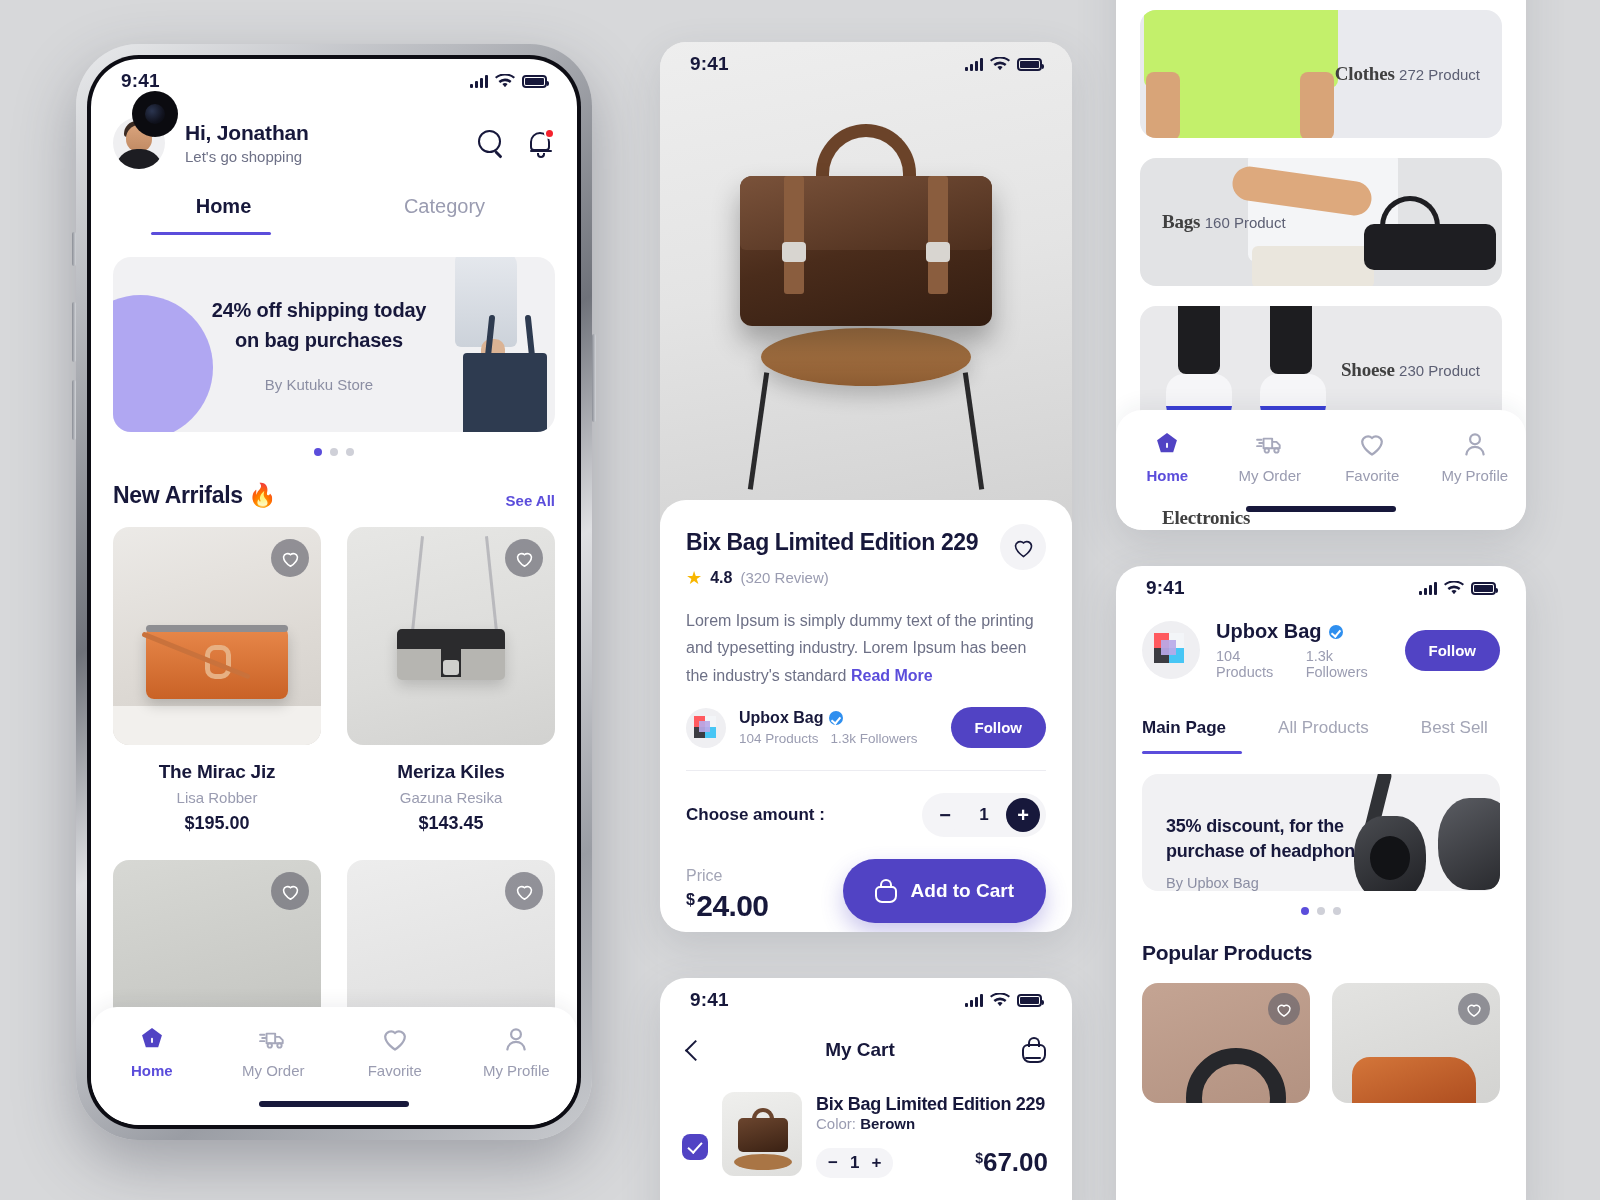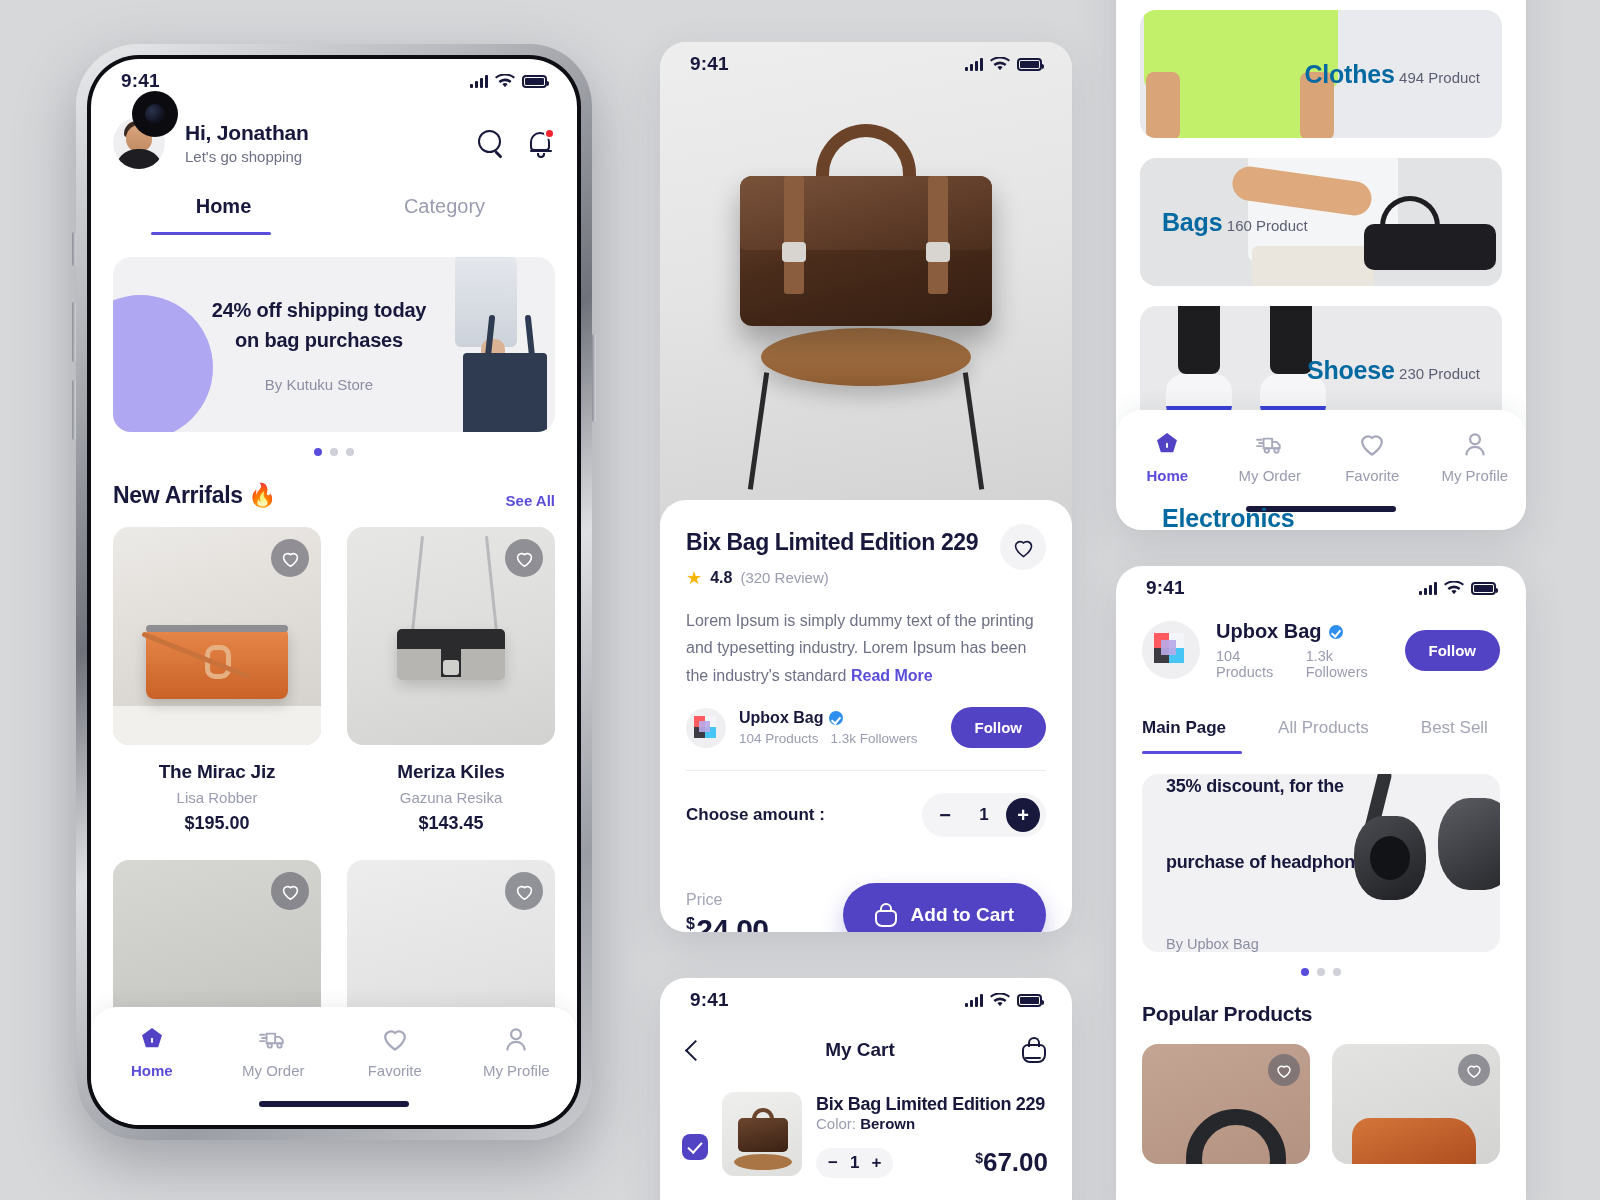--- a/index.html
+++ b/index.html
@@ -224,21 +224,21 @@
     font-size:20px;font-weight:700;cursor:pointer;border:none;}
   .st-minus{background:#f4f4f7;color:#17183b;}
   .st-plus{background:#17183b;color:#fff;}
   .st-val{font-size:17px;font-weight:700;color:#17183b;min-width:16px;text-align:center;}
   .price-row{display:flex;align-items:flex-end;margin-top:22px;}
   .pr-lbl{font-size:16px;color:#a3a5b6;}
   .pr-amt{font-size:30px;font-weight:800;color:#17183b;letter-spacing:-.6px;display:flex;align-items:flex-start;margin-top:4px;}
   .pr-cur{font-size:16px;font-weight:700;margin-top:2px;margin-right:2px;}
   .atc-btn{margin-left:auto;background:#5143c4;color:#fff;border:none;border-radius:32px;
     padding:20px 32px;font-size:19px;font-weight:700;display:flex;align-items:center;gap:14px;cursor:pointer;
-    box-shadow:0 10px 22px rgba(81,67,196,.3);margin-top:24px;}
+    box-shadow:0 10px 22px rgba(81,67,196,.3);}
   .bag-w{width:22px;height:24px;position:relative;}
   .bag-w .body{position:absolute;bottom:0;left:0;width:22px;height:17px;border:2.2px solid #fff;border-radius:5px 5px 7px 7px;}
   .bag-w .hdl{position:absolute;top:0;left:5px;width:12px;height:9px;border:2.2px solid #fff;border-bottom:none;border-radius:6px 6px 0 0;}
 
   
   #cart-card{left:660px;top:978px;width:412px;height:260px;border-radius:26px;}
   .cart-row{display:flex;align-items:flex-start;gap:14px;padding:14px 24px 0 22px;}
   .cart-check{width:26px;height:26px;border-radius:8px;background:#5143c4;flex:none;position:relative;margin-top:42px;cursor:pointer;}
   .cart-check:after{content:"";position:absolute;left:9px;top:5px;width:6px;height:12px;
     border-right:2.8px solid #fff;border-bottom:2.8px solid #fff;transform:rotate(42deg);}
@@ -257,21 +257,21 @@
   .mini-step span{font-size:17px;font-weight:700;color:#17183b;cursor:pointer;}
   .ci-price{margin-left:auto;font-size:26px;font-weight:800;color:#17183b;display:flex;align-items:flex-start;}
   .ci-price i{font-size:14px;font-style:normal;font-weight:700;margin-top:3px;}
 
   
   #cat-card{left:1116px;top:-140px;width:410px;height:670px;border-radius:26px;}
   .cat-list{padding:0 24px;}
   .cat-item{height:128px;border-radius:16px;margin-bottom:20px;position:relative;overflow:hidden;
     display:flex;align-items:center;cursor:pointer;background:#eceef1;}
   .cat-txt{position:relative;z-index:3;padding:0 22px;}
-  .cat-name{font-size:25px;font-weight:700;color:#0369a1;letter-spacing:-.2px;}
+  .cat-name{font-size:19px;font-weight:700;color:#404040;letter-spacing:-.2px;font-family:Liberation Serif, serif;}
   .cat-count{font-size:15px;color:#5c5f73;margin-top:5px;}
   .cat-txt.right{margin-left:auto;text-align:left;}
   .cat-clothes{background:#e9eaee;}
   .cat-clothes .shirt{position:absolute;left:20px;top:-40px;width:158px;height:170px;background:#c3f06b;border-radius:10px 10px 4px 4px;}
   .cat-clothes .armL{position:absolute;left:4px;top:-18px;width:40px;height:96px;background:#c3f06b;border-radius:8px;}
   .cat-clothes .armR{position:absolute;left:158px;top:-18px;width:40px;height:96px;background:#c3f06b;border-radius:8px;}
   .cat-clothes .skinL{position:absolute;left:6px;top:62px;width:34px;height:68px;background:#d8a478;border-radius:8px;}
   .cat-clothes .skinR{position:absolute;left:160px;top:62px;width:34px;height:68px;background:#d8a478;border-radius:8px;}
   .cat-bags{background:#e2e3e5;}
   .cat-bags .torso{position:absolute;left:108px;top:-6px;width:150px;height:110px;background:#f4f5f7;border-radius:8px;}
@@ -303,22 +303,22 @@
   .store-av .cb.w{left:15px;top:0;} .store-av .cb.k{left:0;top:15px;}
   .store-av .cb.b{left:15px;top:15px;} .store-av .cb.p{left:7px;top:7px;}
   .sh-name{font-size:20px;font-weight:700;color:#17183b;display:flex;align-items:center;gap:7px;}
   .sh-meta{font-size:14.5px;color:#9a9cb1;margin-top:5px;display:flex;gap:14px;}
   .store-tabs{display:flex;margin-top:38px;padding:0 26px;}
   .st-tab{font-size:17px;cursor:pointer;white-space:nowrap;}
   .st-tab.act{color:#17183b;font-weight:700;}
   .st-tab.idle{color:#a3a5b6;}
   .st-tab + .st-tab{margin-left:52px;}
   .st-underline{height:3px;width:100px;background:#5b4ddb;border-radius:3px;margin:13px 0 0 26px;}
-  .promo{margin:20px 26px 0 26px;height:178px;border-radius:16px;background:#f1f1f3;position:relative;overflow:hidden;
-    display:flex;flex-direction:column;justify-content:space-between;padding-left:24px;}
+  .promo{margin:20px 26px 0 26px;height:117px;border-radius:16px;background:#f1f1f3;position:relative;overflow:hidden;
+    display:flex;flex-direction:column;justify-content:flex-end;padding-left:24px;}
   .promo .t1{font-size:18px;font-weight:700;color:#17183b;line-height:1.42;max-width:215px;letter-spacing:-.2px;}
   .promo .t2{font-size:14.5px;color:#8b8ea3;margin-top:10px;}
   .hp-band{position:absolute;right:118px;top:-6px;width:14px;height:92px;background:#303236;border-radius:8px;transform:rotate(14deg);}
   .hp-cupA{position:absolute;right:74px;top:42px;width:72px;height:84px;border-radius:40%/46%;
     background:linear-gradient(150deg,#4a4c51,#1e1f23);}
   .hp-cupA:after{content:"";position:absolute;left:16px;top:20px;width:40px;height:44px;border-radius:50%;background:#121316;}
   .hp-cupB{position:absolute;right:-16px;top:24px;width:78px;height:92px;border-radius:40%/46%;
     background:linear-gradient(150deg,#5b5d63,#26272b);}
   .pop-title{font-size:21px;font-weight:700;color:#17183b;margin:26px 26px 0 26px;letter-spacing:-.3px;}
   .pop-grid{display:grid;grid-template-columns:1fr 1fr;gap:22px;margin:18px 26px 0 26px;}
@@ -679,21 +679,21 @@
     <div class="cat-list" style="padding-top:150px;">
 
       <div class="cat-item cat-clothes">
         <span class="shirt"></span>
           <span class="armL"></span>
           <span class="armR"></span>
         <span class="skinL"></span>
           <span class="skinR"></span>
         <span class="cat-txt right">
           <span class="cat-name">Clothes</span>
-          <span class="cat-count">494 Product</span>
+          <span class="cat-count">272 Product</span>
         </span>
       </div>
 
       <div class="cat-item cat-bags">
         <span class="torso"></span>
           <span class="pants"></span>
           <span class="arm"></span>
         <span class="dstrap"></span>
           <span class="duffel"></span>
         <span class="cat-txt">

